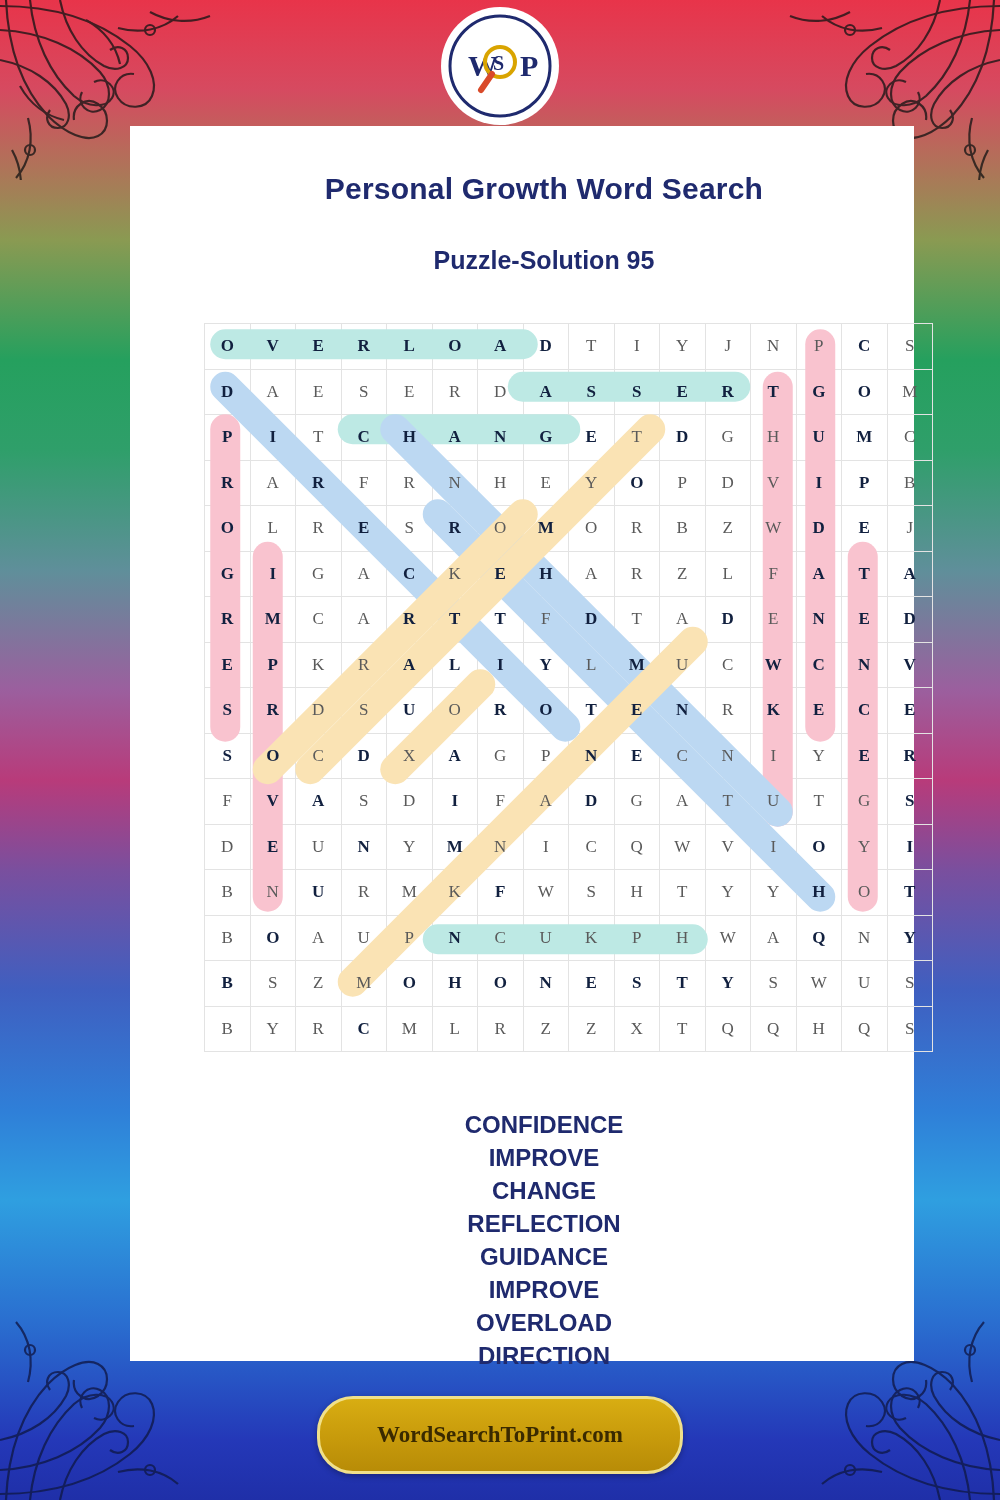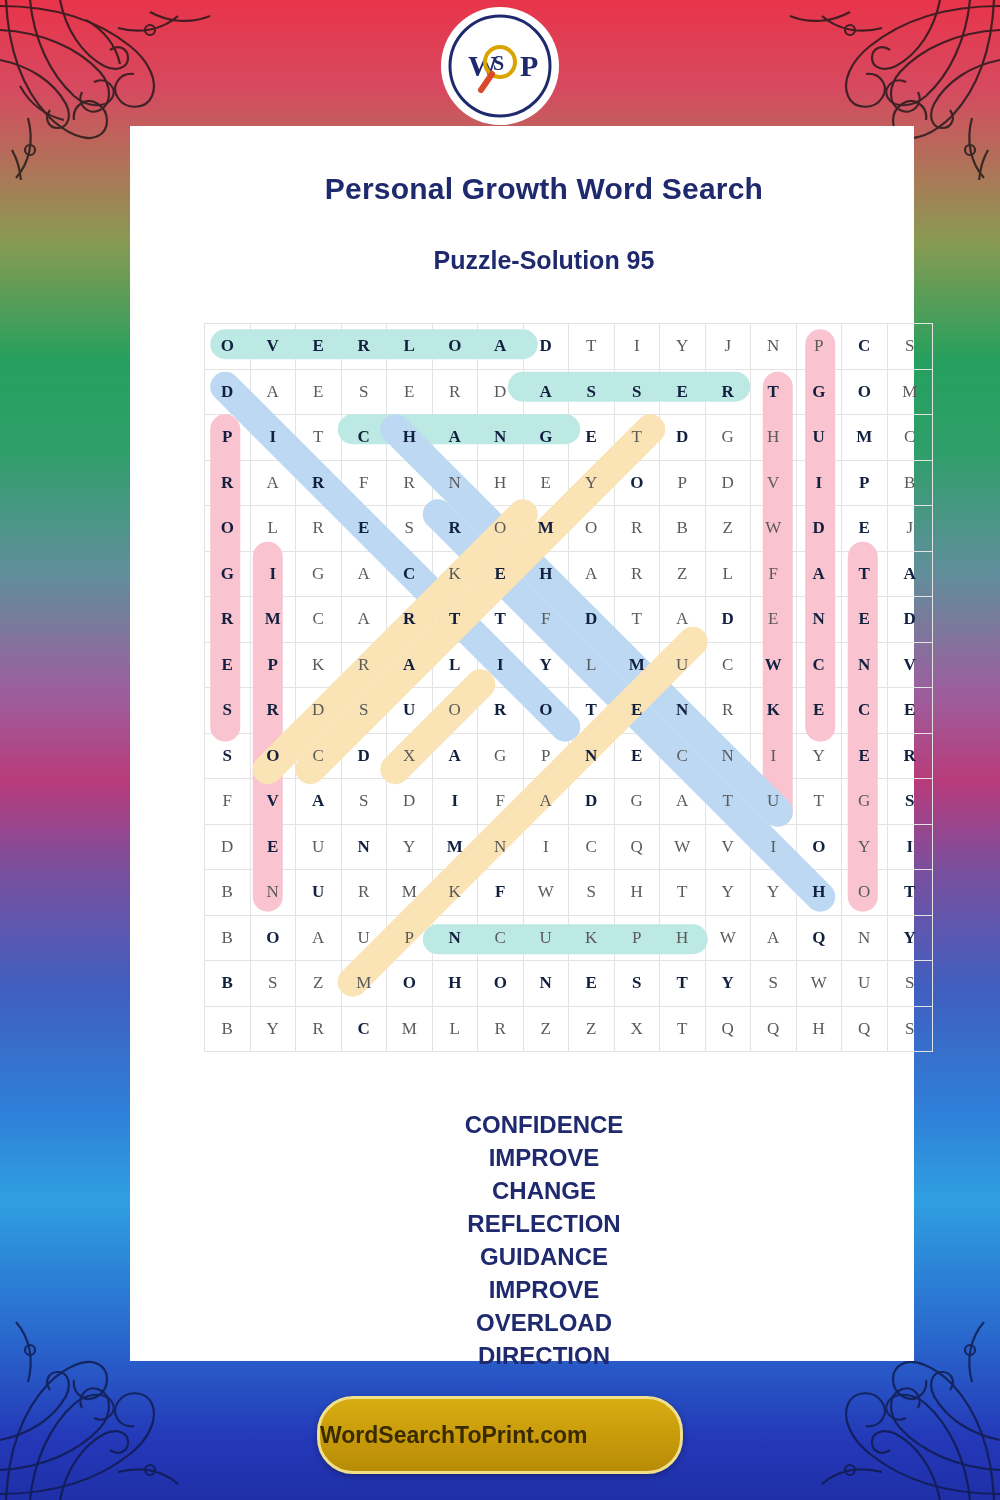--- a/index.html
+++ b/index.html
@@ -68,22 +68,23 @@
     color:#1f2a6e;font-weight:bold;font-size:24px;text-align:center;
   }
   .words ul{list-style:none;margin:0;padding:0;}
   .words li{line-height:33px;white-space:nowrap;}
 
   .footer{
     position:absolute;left:50%;bottom:26px;transform:translateX(-50%);
     width:360px;height:72px;border-radius:36px;
     background:linear-gradient(180deg,#d8ad12 0%,#c79a0b 55%,#b88c07 100%);
     border:3px solid #f0e08a;
-    display:flex;align-items:center;
+    display:flex;align-items:center;justify-content:center;
     box-shadow:0 2px 6px rgba(0,0,0,.3);
+    font-family:Liberation Serif, serif;
   }
   .footer span{color:#3a2a00;font-weight:bold;font-size:23px;}
 </style>
 </head>
 <body>
 
 <div class="corner c-tl">
   <svg width="230" height="180" viewBox="0 0 230 180">
     <g fill="none" stroke="#151515" stroke-width="2.2" opacity=".9">
       <path d="M0,6 C50,6 95,18 130,46 C150,62 158,82 152,96 C146,110 126,110 118,98 C110,86 120,72 134,74"></path>

